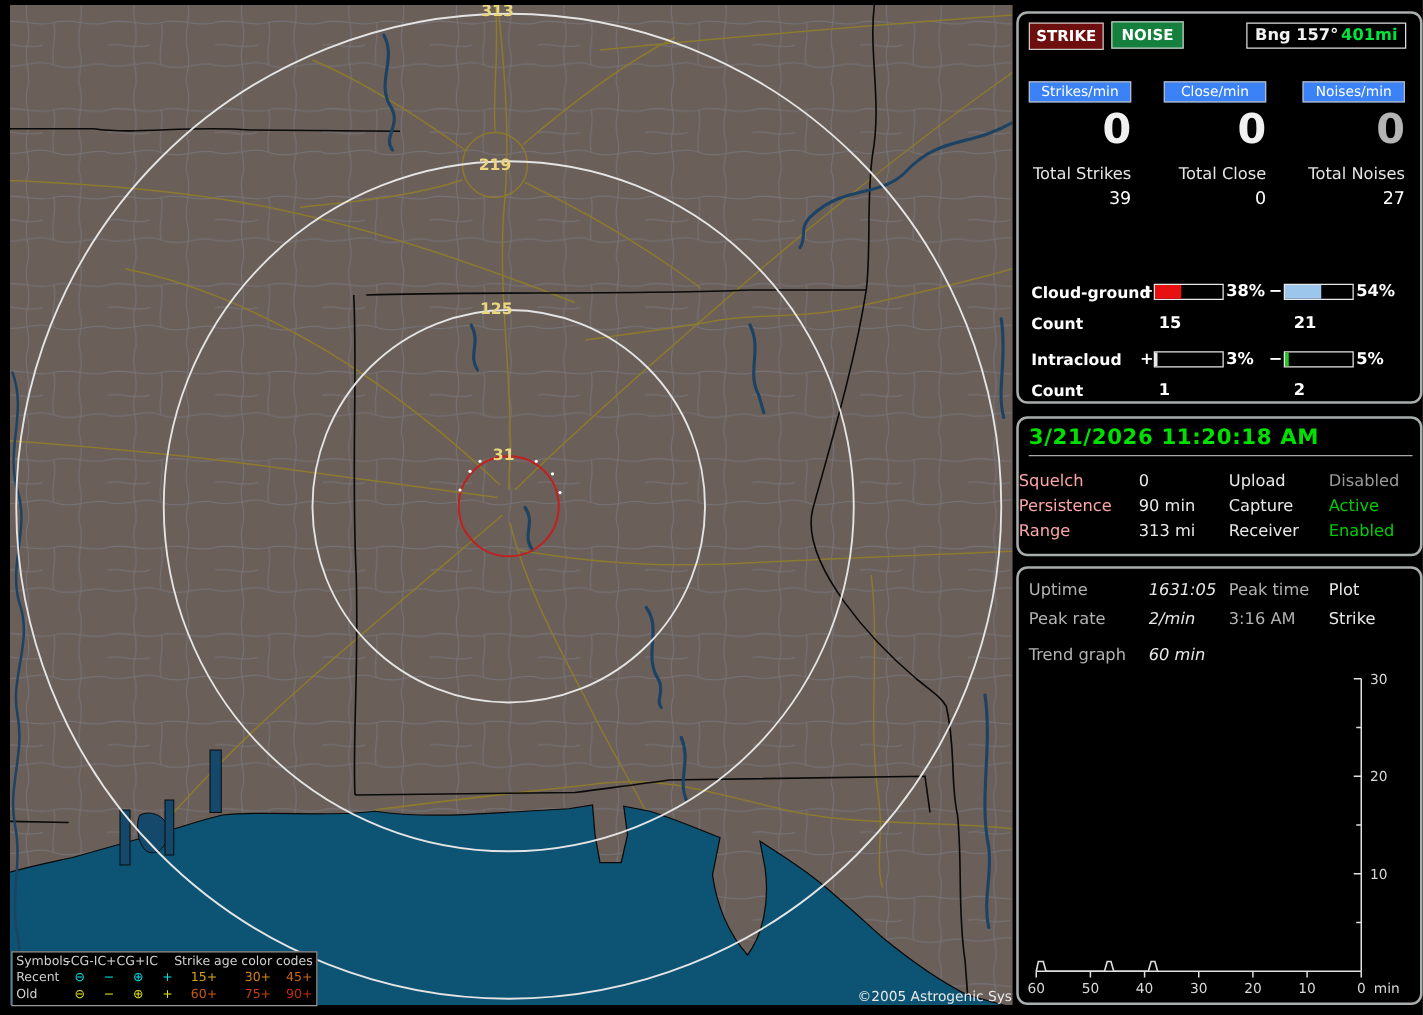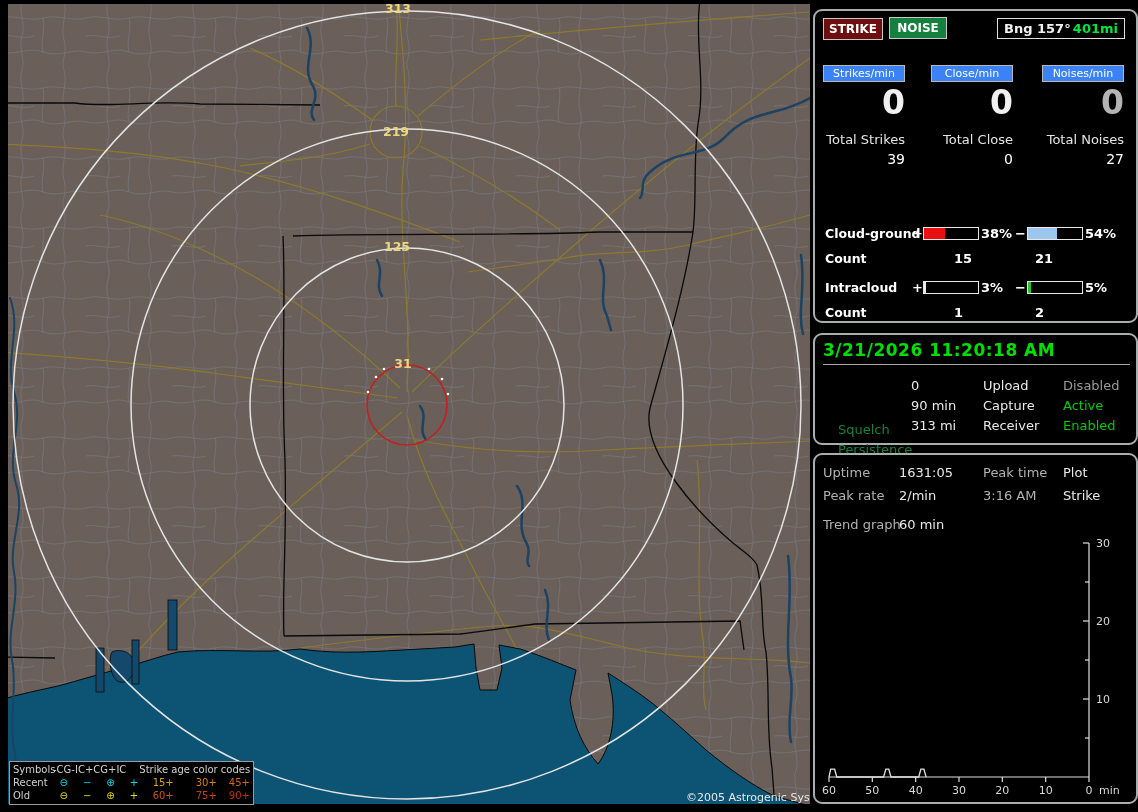--- a/index.html
+++ b/index.html
@@ -28,32 +28,32 @@
   .dist-title{position:absolute;left:10px;right:6px;top:192px;font-size:12px;color:#c0c0c0;
        border-bottom:1px solid #a8a8a8;padding-bottom:4px;}
   .drow{position:absolute;left:0;width:100%;height:15px;font-size:13px;color:#fff;}
   .drow .nm{position:absolute;left:10px;font-weight:bold;font-size:12.5px;}
   .drow .sg{position:absolute;font-weight:bold;}
   .bar{position:absolute;width:54px;height:11px;top:1px;border:1px solid #e8e8e8;background:#000;}
   .bar .fill{position:absolute;left:0;top:0;height:100%;}
   .drow .pc{position:absolute;font-weight:bold;}
   .crow{position:absolute;left:0;width:100%;font-size:13px;color:#fff;}
   .crow .cl{position:absolute;left:10px;font-weight:bold;font-size:12.5px;}
-  .crow .v1{position:absolute;left:112px;font-weight:bold;margin-left:27px;}
+  .crow .v1{position:absolute;left:112px;font-weight:bold;}
   .crow .v2{position:absolute;left:220px;font-weight:bold;}
   .datetime{position:absolute;left:8px;right:6px;top:5px;font-size:17px;font-weight:bold;color:#00e000;
        border-bottom:1px solid #a8a8a8;padding-bottom:4px;letter-spacing:.5px;}
   .srow{position:absolute;width:100%;font-size:13px;}
-  .srow .l1{position:absolute;left:23px;color:#15803d;margin-top:44px;}
+  .srow .l1{position:absolute;left:0;color:#fca5a5;}
   .srow .v1{position:absolute;left:96px;color:#e8e8e8;}
   .srow .l2{position:absolute;left:168px;color:#e8e8e8;}
   .srow .v2{position:absolute;left:248px;}
   .urow{position:absolute;width:100%;font-size:13px;}
   .urow .c1{position:absolute;left:8px;color:#b2b2b2;}
-  .urow .c2{position:absolute;left:84px;color:#e8e8e8;}
+  .urow .c2{position:absolute;left:104px;color:#e8e8e8;font-style:italic;}
   .urow .c3{position:absolute;left:168px;color:#b2b2b2;}
   .urow .c4{position:absolute;left:248px;color:#e8e8e8;}
   #trend{position:absolute;left:0;top:78px;}
   #trend text{fill:#d8d8d8;font-size:11px;font-family:"DejaVu Sans","Liberation Sans",sans-serif;}
   #trend line,#trend polyline{stroke:#e0e0e0;fill:none;}
   
   #legend{position:absolute;left:9px;top:761px;width:245px;height:44px;background:#000;
       border:1px solid #9a9a9a;box-sizing:border-box;padding:1px 3px;font-size:10px;color:#d0d0d0;}
   .lg-row{display:flex;height:13px;line-height:13px;white-space:nowrap;}
   .lg-lab{width:40px;}

